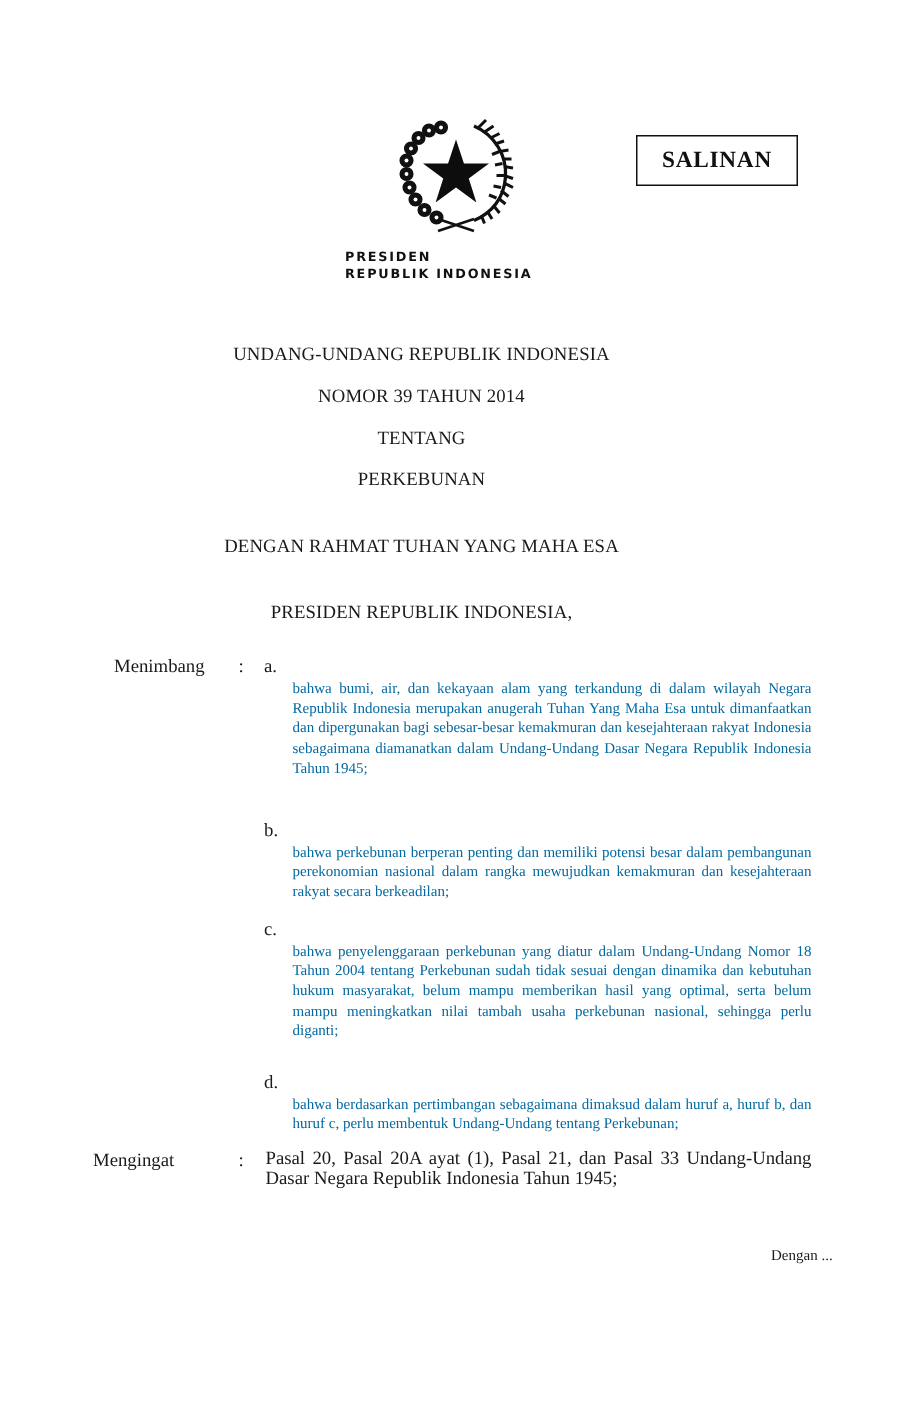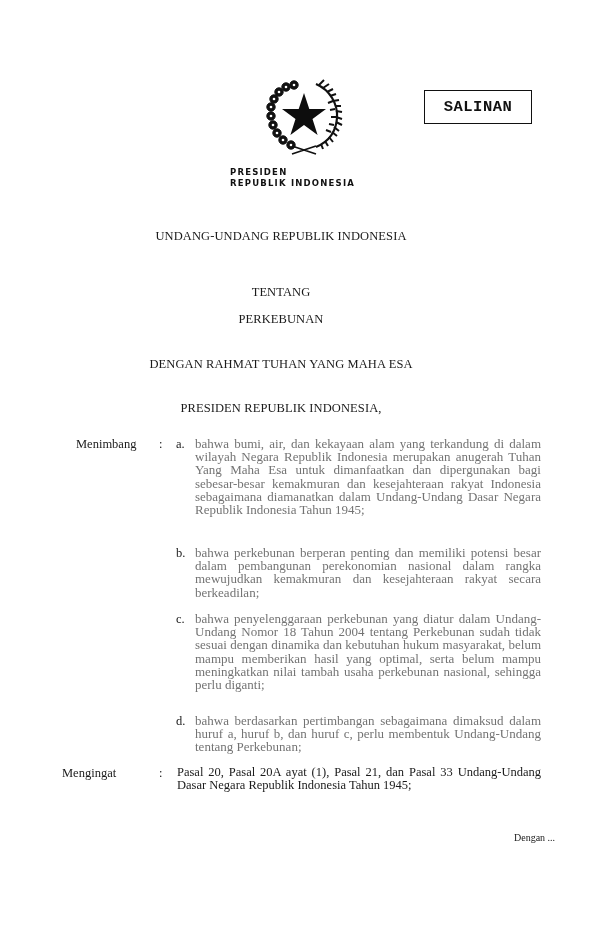--- a/index.html
+++ b/index.html
@@ -32,21 +32,21 @@
       position: absolute;
       left: 424px;
       top: 90px;
       width: 108px;
       height: 34px;
       border: 1.5px solid #111;
       box-sizing: border-box;
       display: flex;
       align-items: center;
       justify-content: center;
-      font-family: Liberation Mono, monospace;
+      font-family: Liberation Serif, serif;
       font-weight: bold;
       font-size: 15.5px;
       letter-spacing: 0.5px;
       color: #111;
     }
 
     .presiden-label {
       position: absolute;
       left: 230px;
       width: 150px;
@@ -86,25 +86,26 @@
     .item-letter {
       position: absolute;
       font-family: "Liberation Serif", "DejaVu Serif", serif;
       font-size: 12.5px;
     }
     .item-text {
       position: absolute;
       left: 195px;
       width: 346px;
       font-family: "Liberation Serif", "DejaVu Serif", serif;
-      font-size: 13px;
+      font-size: 10px;
       line-height: 13.2px;
       text-align: justify;
       text-align-last: left;
-      color: #737373;
+      color: #0369a1;
+      margin-top: 16px;
     }
     .mengingat-text {
       position: absolute;
       left: 177px;
       width: 364px;
       font-family: "Liberation Serif", "DejaVu Serif", serif;
       font-size: 12.5px;
       line-height: 13.2px;
       text-align: justify;
       text-align-last: left;
@@ -178,20 +179,21 @@
       <polygon points="40,17 45.3,33 62,33 48.5,43 53.6,59 40,49 26.4,59 31.5,43 18,33 34.7,33" fill="#0d0d0d"></polygon>
     </svg>
   </div>
 
   <div class="salinan">SALINAN</div>
 
   <div class="presiden-label l1">PRESIDEN</div>
   <div class="presiden-label l2">REPUBLIK INDONESIA</div>
 
   <div class="center-line" style="top:229px">UNDANG-UNDANG REPUBLIK INDONESIA</div>
+  <div class="center-line" style="top:257px">NOMOR 39 TAHUN 2014</div>
   <div class="center-line" style="top:285px">TENTANG</div>
   <div class="center-line" style="top:312px">PERKEBUNAN</div>
 
   <div class="center-line" style="top:357px">DENGAN RAHMAT TUHAN YANG MAHA ESA</div>
   <div class="center-line" style="top:401px">PRESIDEN REPUBLIK INDONESIA,</div>
 
   <div class="section-label" style="left:76px; top:437px">Menimbang</div>
   <div class="colon" style="left:159px; top:437px">:</div>
 
   <div class="item-letter" style="left:176px; top:437px">a.</div>

